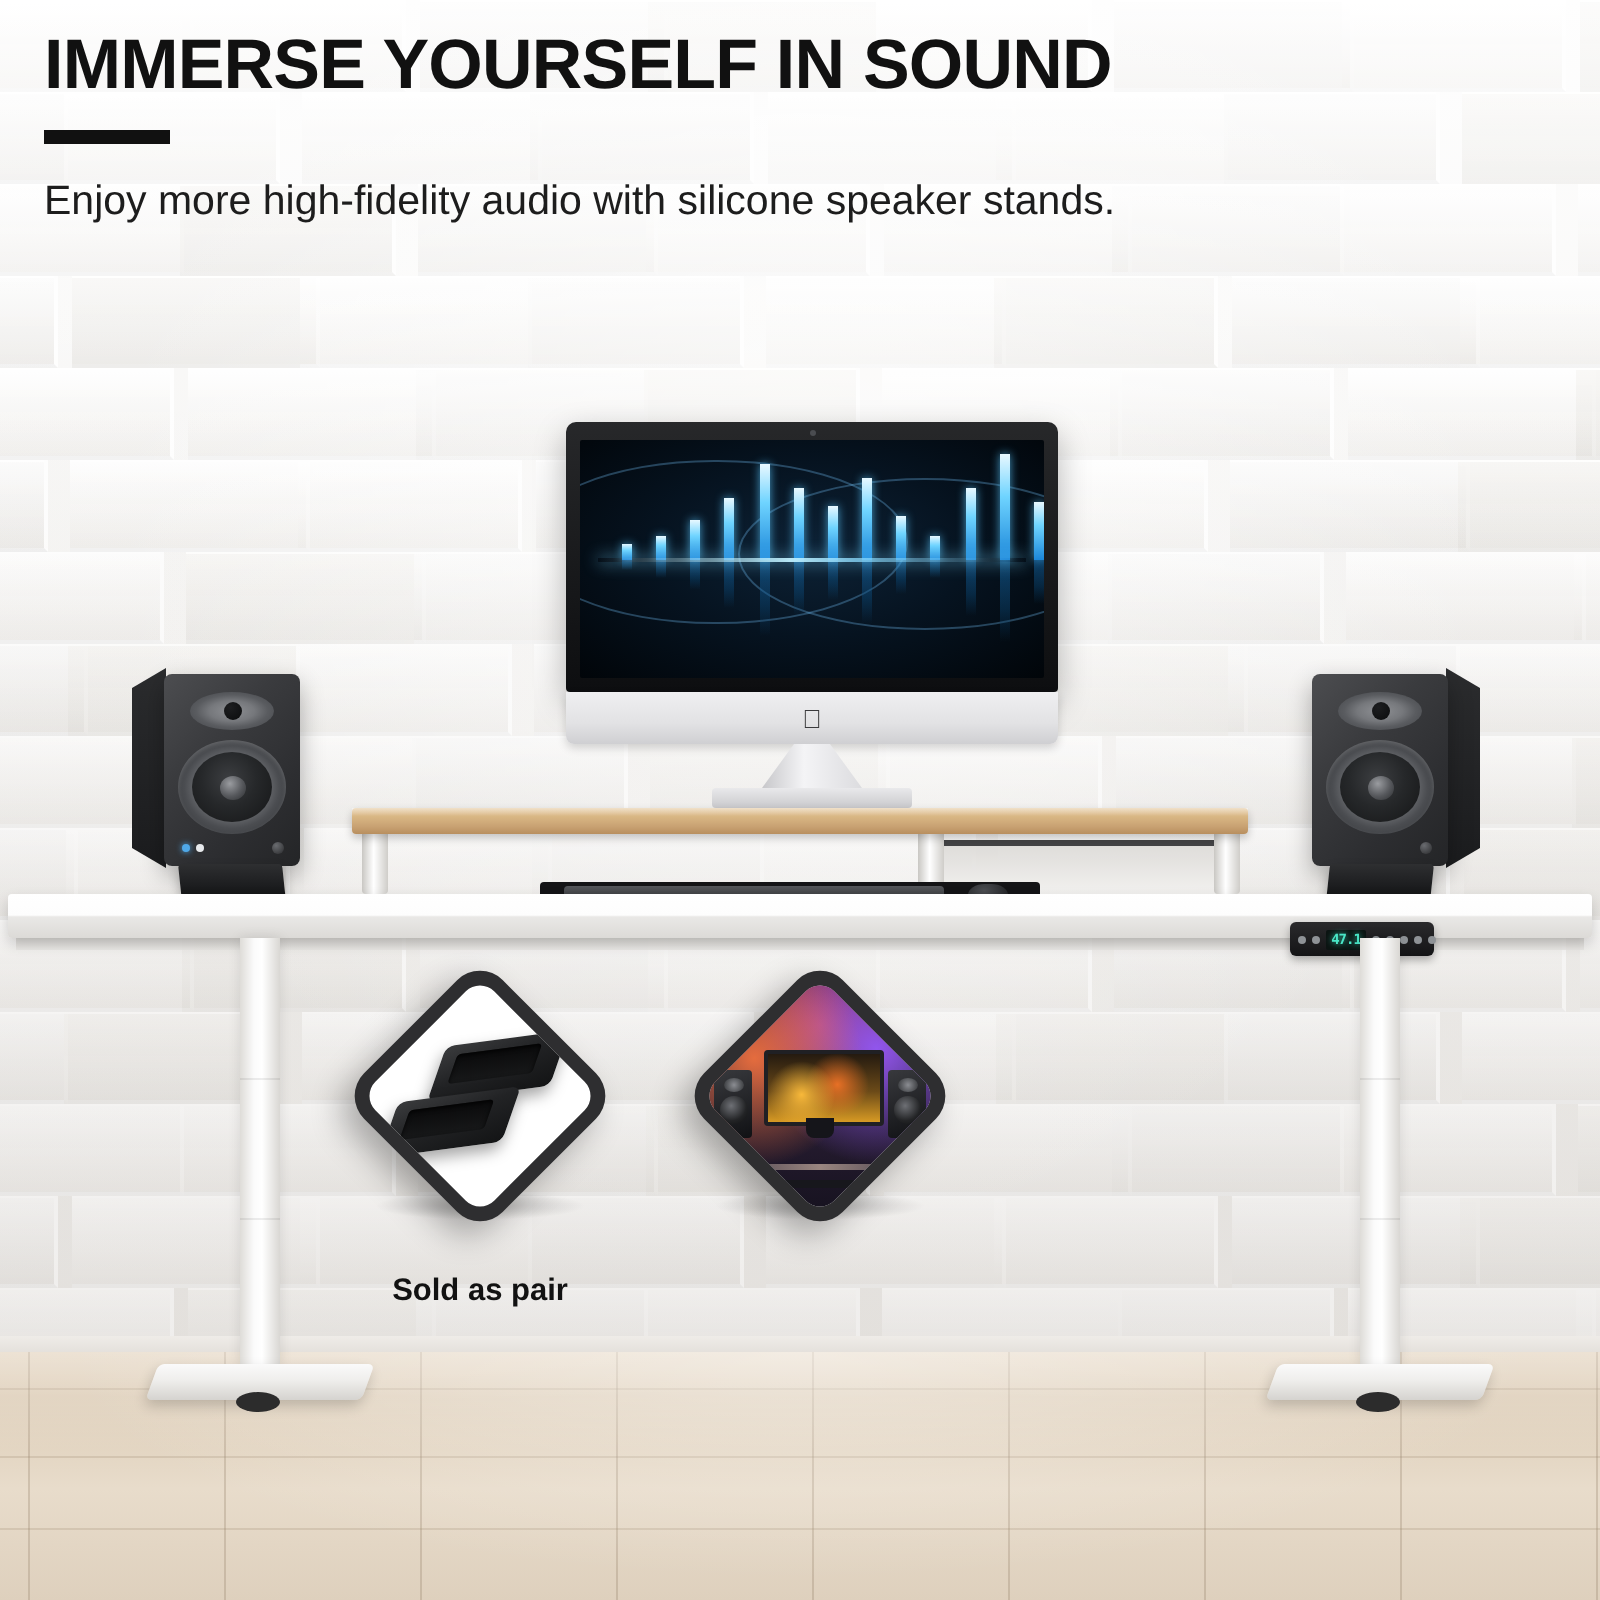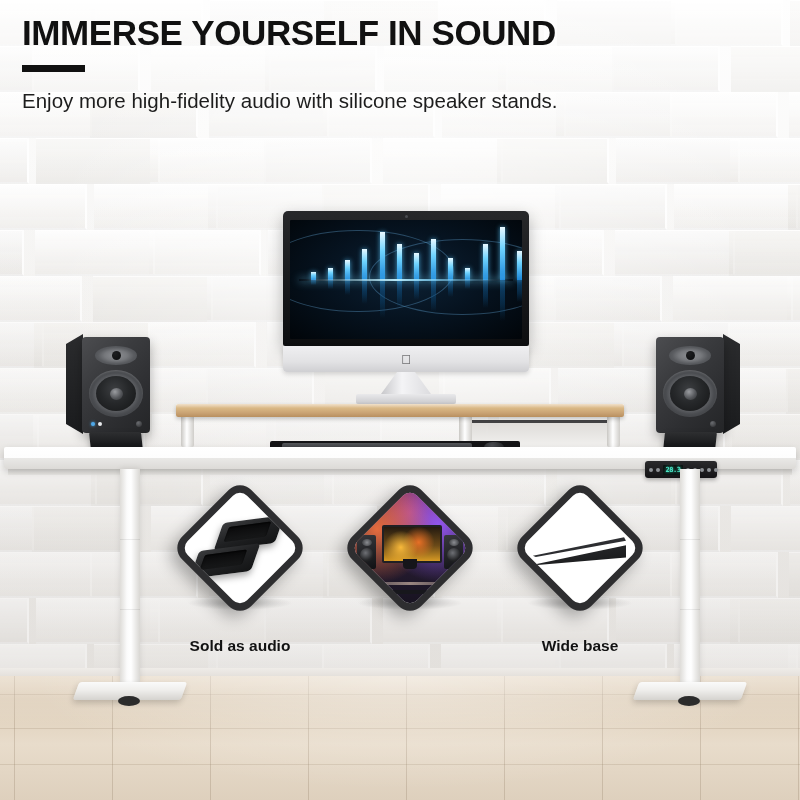--- a/index.html
+++ b/index.html
@@ -657,21 +657,21 @@
       <div class="knob"></div>
     </div>
     <div class="spk-stand"></div>
   </div>
 
   <div class="desk-under"></div>
   <div class="desktop"></div>
   <div class="keypad">
     <span class="kdot"></span>
     <span class="kdot"></span>
-    <span class="kdisp">28.3</span>
+    <span class="kdisp">47.1</span>
     <span class="kdot"></span>
     <span class="kdot"></span>
     <span class="kdot"></span>
     <span class="kdot"></span>
     <span class="kdot"></span>
   </div>
 
   <div class="desk-leg left">
     <div class="seam" style="top:70px;"></div>
       <div class="seam" style="top:140px;"></div>
@@ -695,21 +695,21 @@
               <div class="stand3d s1">
                   <div class="cav"></div>
                 </div>
               <div class="stand3d s2">
                   <div class="cav"></div>
                 </div>
             </div>
           </div>
         </div>
       </div>
-      <div class="feature-label">Sold as audio</div>
+      <div class="feature-label">Sold as pair</div>
     </div>
   </div>
 
   <div class="feature f2">
     <div class="diamond-wrap">
       <div class="shadow-under-diamond"></div>
       <div class="diamond">
         <div class="diamond-inner">
           <div class="diamond-content">
             <div class="scene">
@@ -727,30 +727,14 @@
                   <div class="sc-w"></div>
               </div>
               <div class="scene-kb"></div>
             </div>
           </div>
         </div>
       </div>
     </div>
   </div>
 
-  <div class="feature f3">
-    <div class="diamond-wrap">
-      <div class="shadow-under-diamond"></div>
-      <div class="diamond">
-        <div class="diamond-inner">
-          <div class="diamond-content">
-            <div class="wedge-wrap">
-              <div class="wedge-top"></div>
-              <div class="wedge"></div>
-            </div>
-          </div>
-        </div>
-      </div>
-      <div class="feature-label">Wide base</div>
-    </div>
-  </div>
 
 </div>
 
 </body></html>

